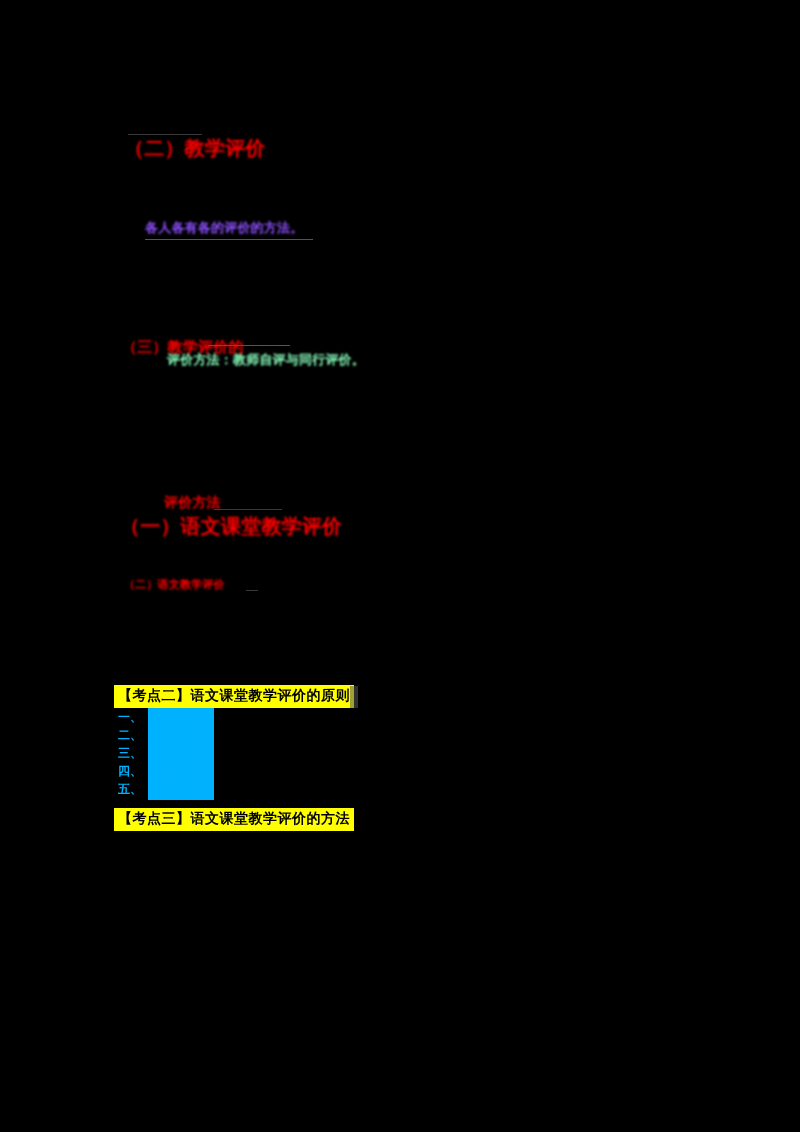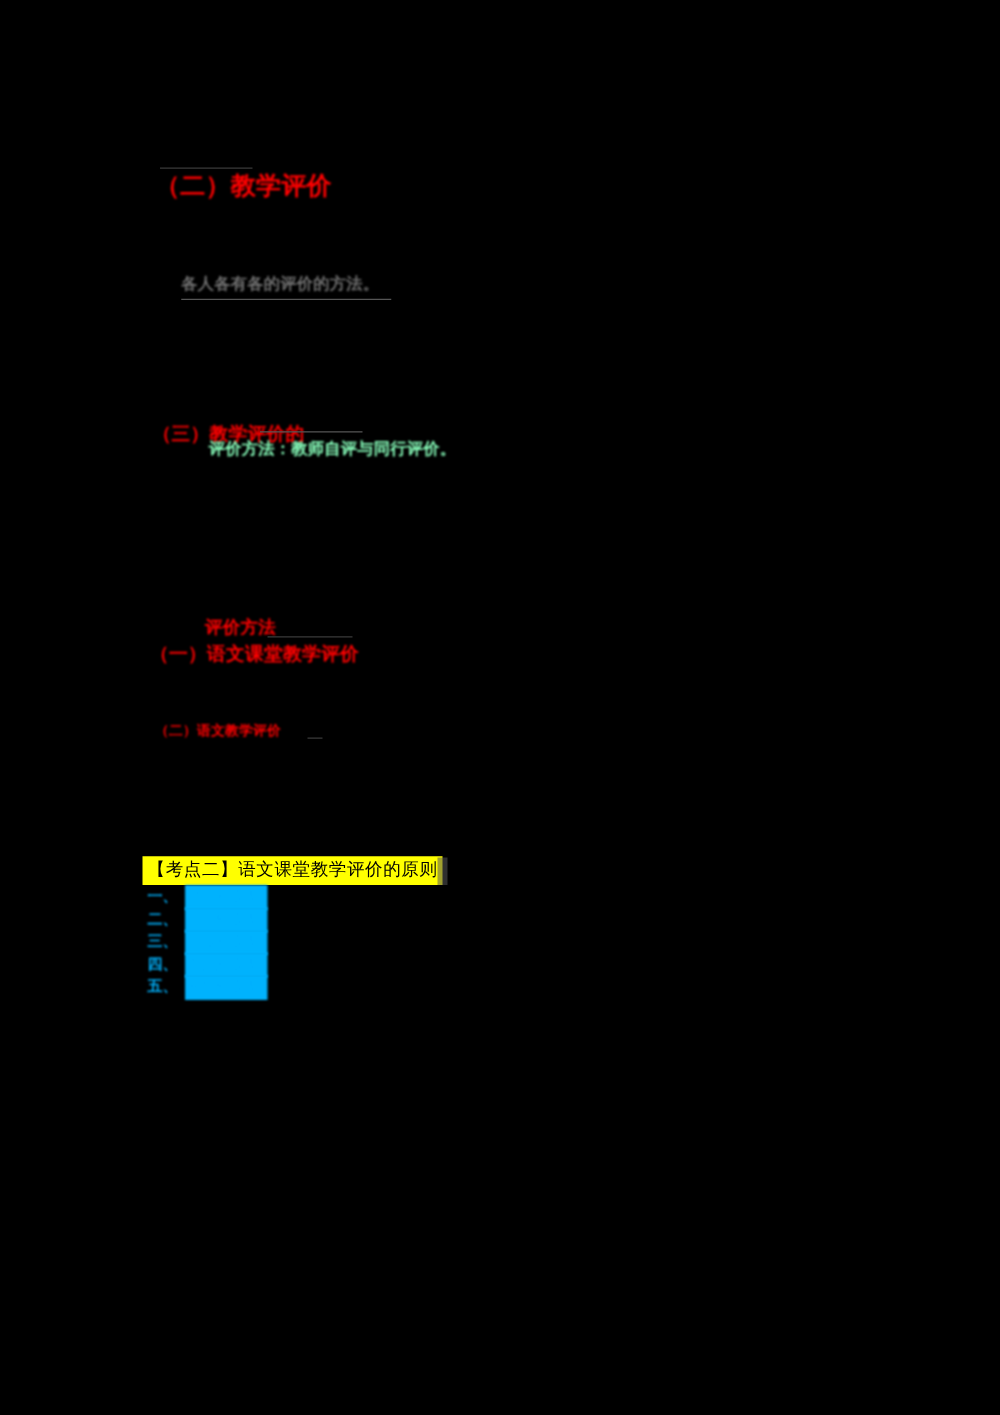--- a/index.html
+++ b/index.html
@@ -31,21 +31,21 @@
 
   
   
   .degraded {
     filter: blur(0.9px) contrast(1.35);
     -webkit-font-smoothing: none;
   }
 
   
   .c-red    { color: #e8140c; }
-  .c-cyan   { color: #737373; }
+  .c-cyan   { color: #8b5cf6; }
   .c-green  { color: #86efac; }
 
   
   .hl-yellow {
     background: #ffff00;
     color: #000000;
     padding: 2px 4px 3px 4px;
   }
   .hl-cyan {
     background: #1ba6e0;
@@ -84,21 +84,21 @@
   }
   .list-text {
     font-size: 12px;
     font-weight: bold;
     filter: blur(0.7px) contrast(1.3);
   }
 
   .heading-bar {
     position: absolute;
     font-size: 14px;
-    font-weight: normal;
+    font-weight: bold;
     letter-spacing: 0.5px;
   }
 </style>
 </head>
 <body>
 
 <div id="page">
 
   <div class="run degraded c-red" style="left:124px; top:138px; font-size:20px;">（二）教学评价</div>
   <div class="rule rule-dark" style="left:128px; top:134px; width:74px;"></div>
@@ -107,21 +107,21 @@
   <div class="rule" style="left:145px; top:239px; width:168px;"></div>
 
   <div class="run degraded c-red" style="left:122px; top:340px; font-size:15px;text-align:right;">（三）教学评价的</div>
   <div class="rule" style="left:208px; top:345px; width:82px;"></div>
 
   <div class="run degraded c-green" style="left:167px; top:353px; font-size:13px;">评价方法：教师自评与同行评价。</div>
 
   <div class="run degraded c-red" style="left:164px; top:495px; font-size:14px;">评价方法</div>
   <div class="rule rule-dark" style="left:214px; top:509px; width:68px;"></div>
 
-  <div class="run degraded c-red" style="left:120px; top:516px; font-size:15px;">（一）语文课堂教学评价</div>
+  <div class="run degraded c-red" style="left:120px; top:516px; font-size:20px;">（一）语文课堂教学评价</div>
 
   <div class="run degraded c-red" style="left:124px; top:579px; font-size:11px;">（二）语文教学评价</div>
   <div class="rule rule-dark" style="left:246px; top:590px; width:12px;"></div>
 
   <div class="heading-bar hl-yellow" style="left:114px; top:685px;">【考点二】语文课堂教学评价的原则</div>
 
   <div class="rule hl-white" style="left:350px; top:686px; width:8px; height:22px; opacity:.55;"></div>
 
   <div class="list-block" style="left:118px; top:709px;">
 
@@ -144,14 +144,15 @@
       <span class="list-ord">四、</span>
       <span class="list-text hl-cyan">发展性原则</span>
     </div>
 
     <div class="list-row">
       <span class="list-ord">五、</span>
       <span class="list-text hl-cyan">指导性原则</span>
     </div>
   </div>
 
+  <div class="heading-bar hl-yellow" style="left:114px; top:808px;">【考点三】语文课堂教学评价的方法</div>
 
 </div>
 
 </body></html>

